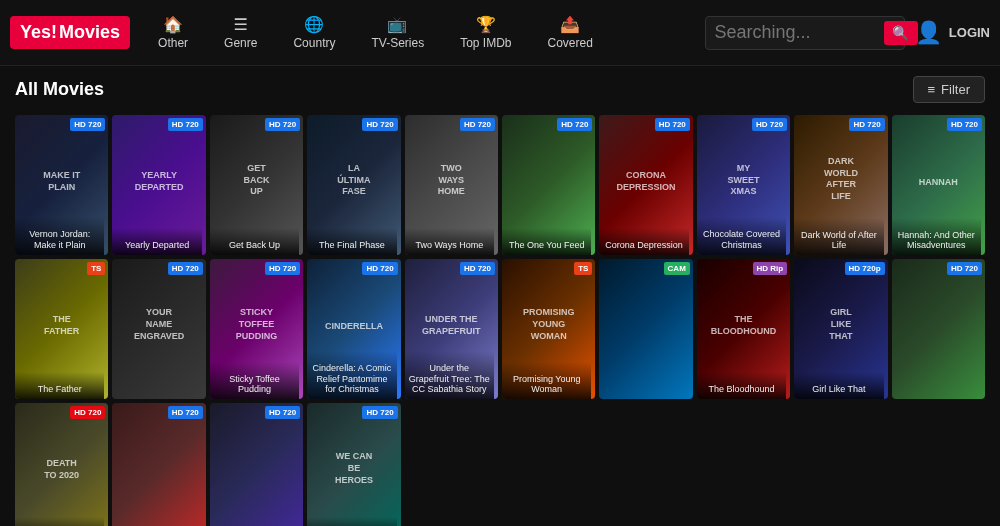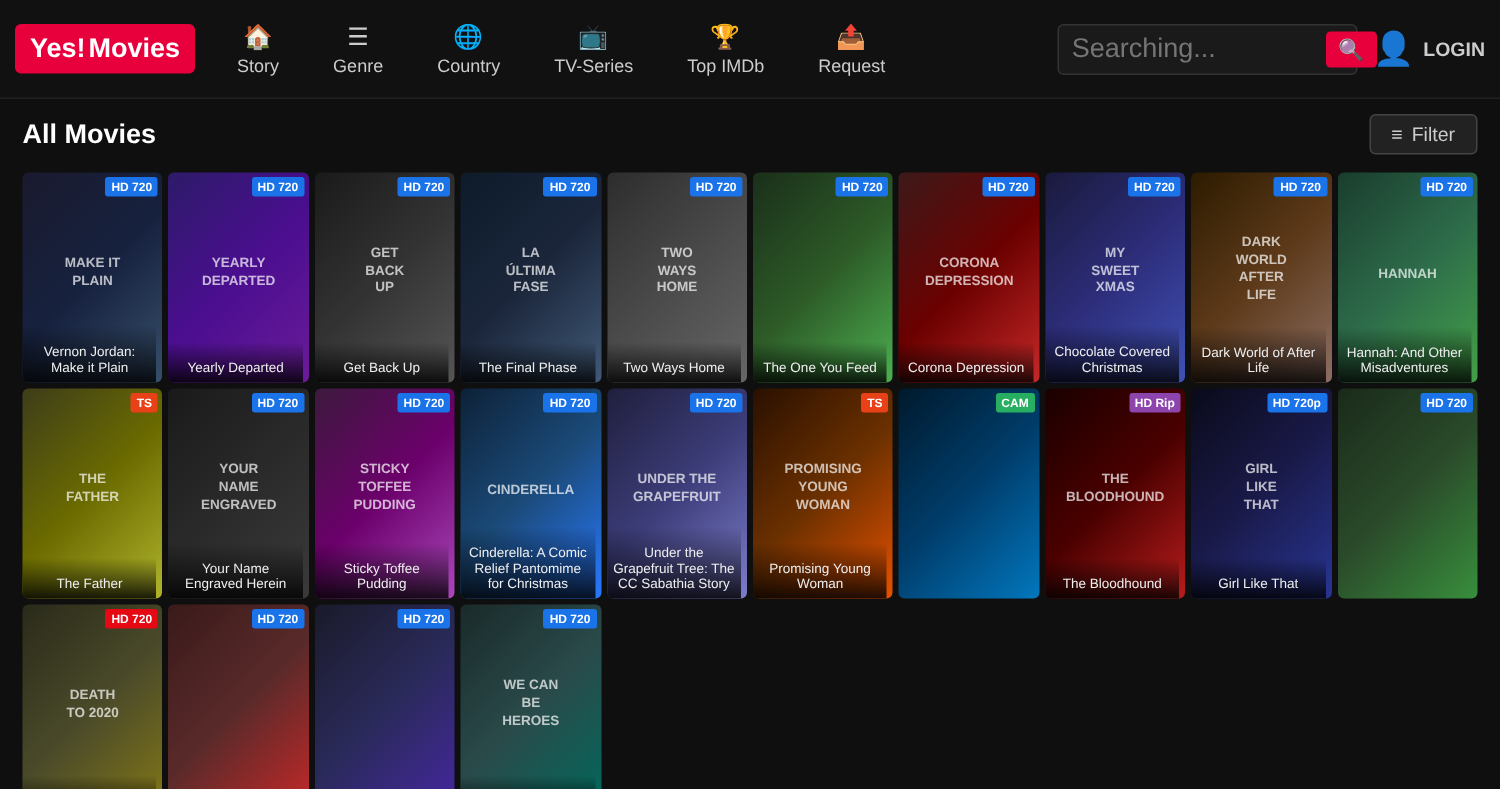--- a/index.html
+++ b/index.html
@@ -196,41 +196,41 @@
 <body>
 
 <header class="header">
   <div class="logo">
     <span>Yes!</span>
       <span>Movies</span>
   </div>
   <nav class="nav-items">
     <a class="nav-item">
       <span class="nav-icon">🏠</span>
-      <span>Story</span>
+      <span>Other</span>
     </a>
     <a class="nav-item">
       <span class="nav-icon">☰</span>
       <span>Genre</span>
     </a>
     <a class="nav-item">
       <span class="nav-icon">🌐</span>
       <span>Country</span>
     </a>
     <a class="nav-item">
       <span class="nav-icon">📺</span>
       <span>TV-Series</span>
     </a>
     <a class="nav-item">
       <span class="nav-icon">🏆</span>
       <span>Top IMDb</span>
     </a>
     <a class="nav-item">
       <span class="nav-icon">📤</span>
-      <span>Request</span>
+      <span>Covered</span>
     </a>
   </nav>
   <div class="search-box">
     <input type="text" placeholder="Searching..." style="">
     <button class="search-btn">🔍</button>
   </div>
   <div class="login-btn">
     <span class="user-icon">👤</span>
     <span>LOGIN</span>
   </div>
@@ -307,21 +307,20 @@
       <div class="movie-card p11">
     <div class="poster-text">THE
 FATHER</div>
     <span class="movie-badge badge-ts">TS</span>
     <div class="movie-title-overlay">The Father</div>
   </div>
       <div class="movie-card p12">
     <div class="poster-text">YOUR NAME
 ENGRAVED</div>
     <span class="movie-badge badge-hd">HD 720</span>
-    <div class="movie-title-overlay">Your Name Engraved Herein</div>
   </div>
       <div class="movie-card p13">
     <div class="poster-text">STICKY TOFFEE
 PUDDING</div>
     <span class="movie-badge badge-hd">HD 720</span>
     <div class="movie-title-overlay">Sticky Toffee Pudding</div>
   </div>
       <div class="movie-card p14">
     <div class="poster-text">CINDERELLA</div>
     <span class="movie-badge badge-hd">HD 720</span>

